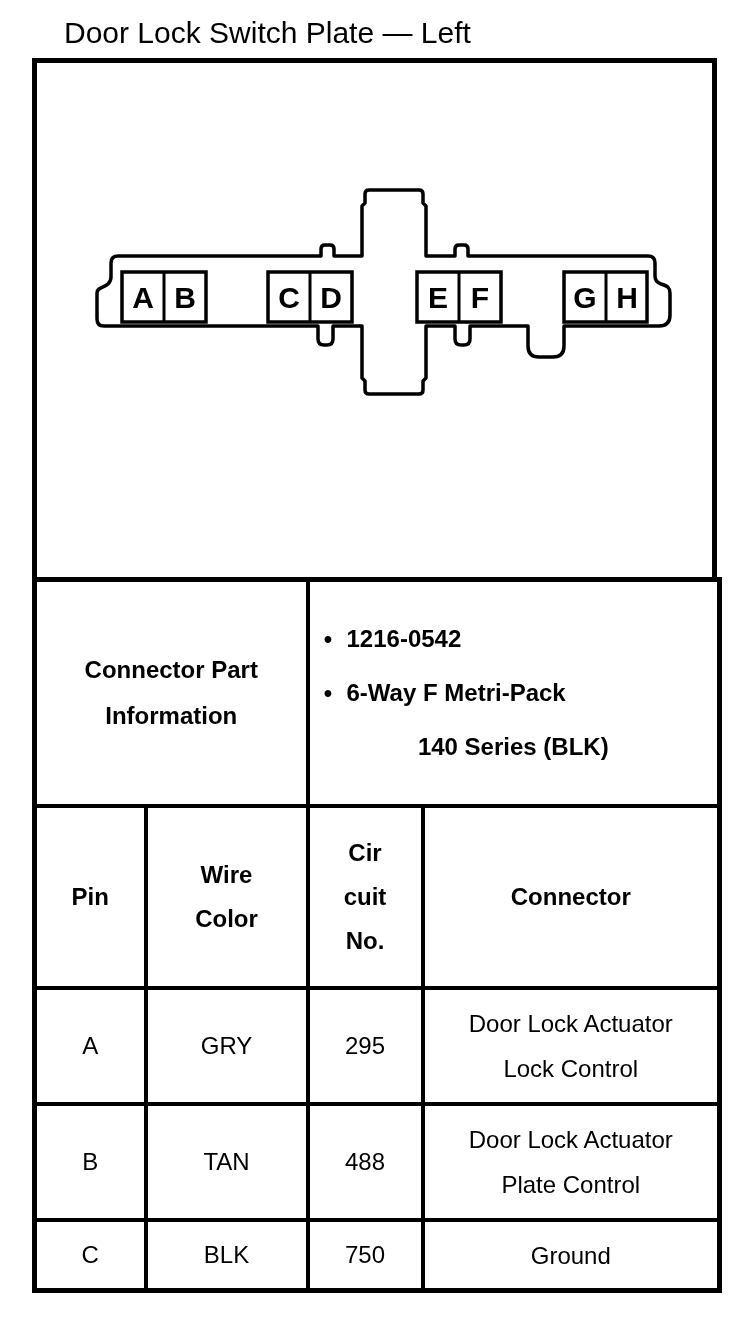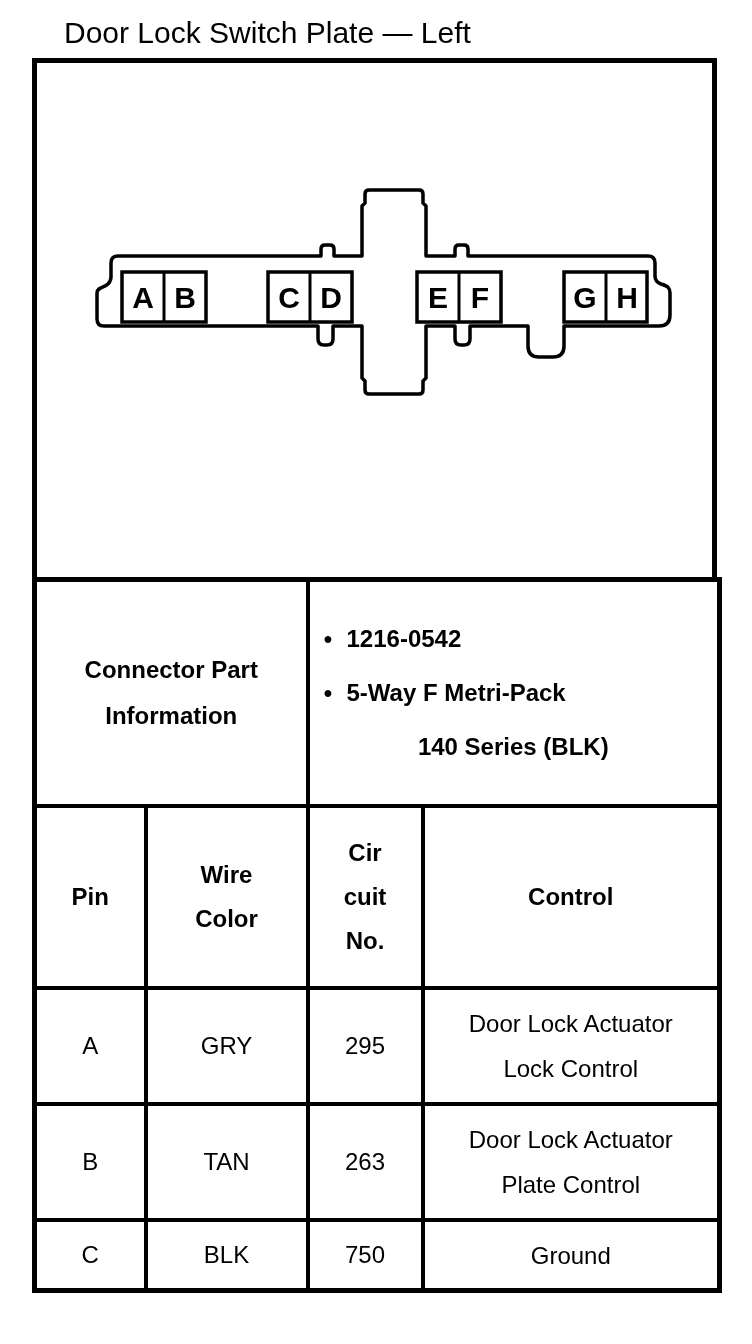--- a/index.html
+++ b/index.html
@@ -121,55 +121,55 @@
         <div>Connector Part</div>
         <div>Information</div>
       </td>
       <td class="info-detail" colspan="2">
         <div class="bullet-line">
           <span class="bullet-glyph">•</span>
           <span>1216-0542</span>
         </div>
         <div class="bullet-line">
           <span class="bullet-glyph">•</span>
-          <span>5-Way F Metri-Pack</span>
+          <span>6-Way F Metri-Pack</span>
         </div>
         <div>140 Series (BLK)</div>
       </td>
     </tr>
     <tr>
       <td class="hdr">
         <div>Pin</div>
       </td>
       <td class="hdr">
         <div>Wire</div>
         <div>Color</div>
       </td>
       <td class="hdr">
         <div>Cir</div>
         <div>cuit</div>
         <div>No.</div>
       </td>
       <td class="hdr">
-        <div>Control</div>
+        <div>Connector</div>
       </td>
     </tr>
     <tr>
       <td class="data">A</td>
       <td class="data">GRY</td>
       <td class="data">295</td>
       <td class="data fn">
         <div>Door Lock Actuator</div>
         <div>Lock Control</div>
       </td>
     </tr>
     <tr>
       <td class="data">B</td>
       <td class="data">TAN</td>
-      <td class="data">263</td>
+      <td class="data">488</td>
       <td class="data fn">
         <div>Door Lock Actuator</div>
         <div>Plate Control</div>
       </td>
     </tr>
     <tr>
       <td class="data-c">C</td>
       <td class="data-c">BLK</td>
       <td class="data-c">750</td>
       <td class="data-c fn">

